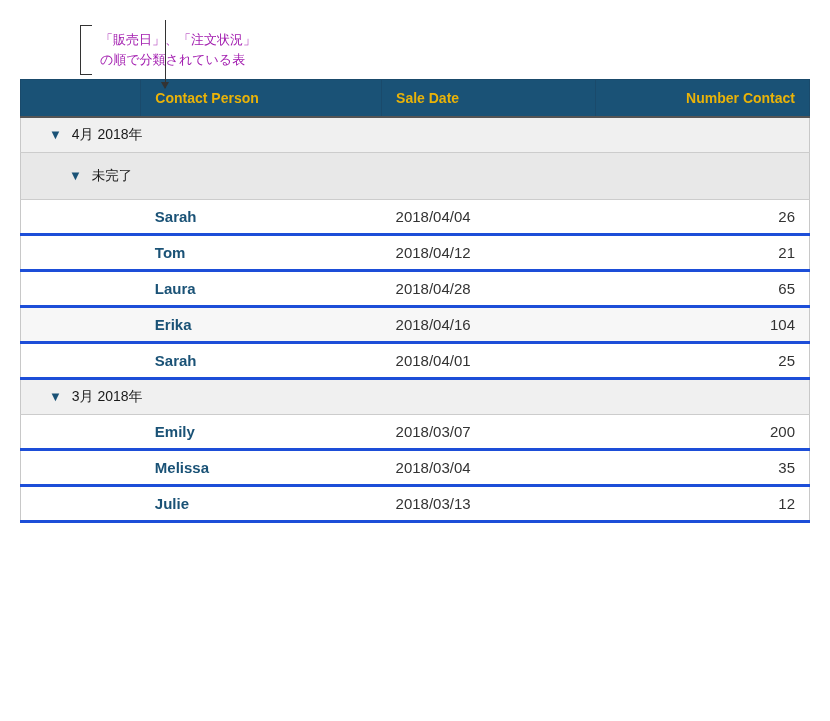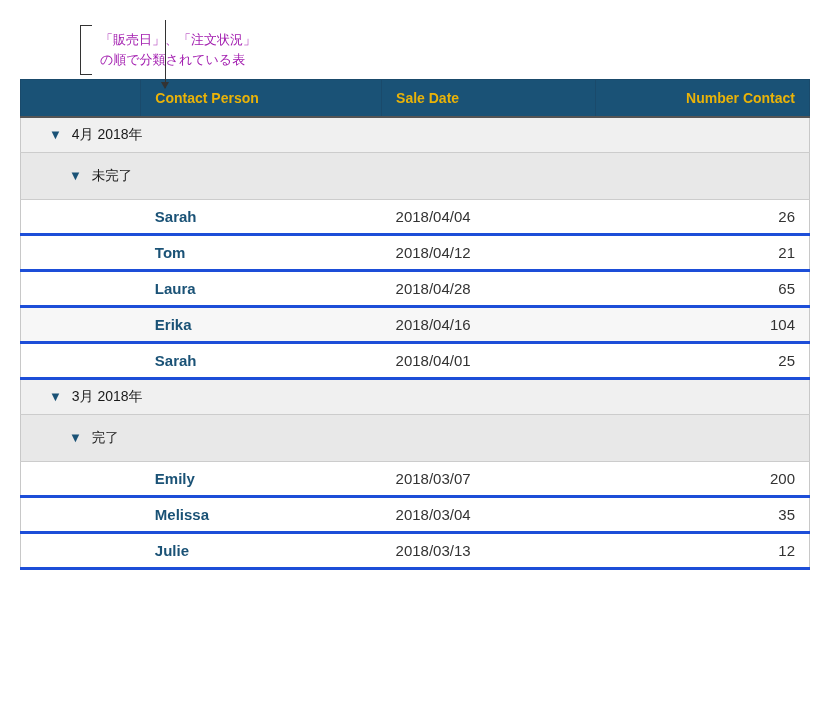--- a/index.html
+++ b/index.html
@@ -222,28 +222,20 @@
         <td class="cell-name">Sarah</td>
         <td class="cell-date">2018/04/01</td>
         <td class="cell-number">25</td>
       </tr>
       <tr class="row-month">
     <td colspan="4" class="status-indent">
       <span class="group-icon">▼</span>
       <span class="month-label">3月 2018年</span>
     </td>
   </tr>
-      <tr class="row-status">
-      <td colspan="4" class="status-indent">
-        <span style="padding-left:20px;">
-          <span class="group-icon">▼</span>
-          <span>完了</span>
-        </span>
-      </td>
-    </tr>
       <tr class="row-data">
         <td class="cell-indent"></td>
         <td class="cell-name">Emily</td>
         <td class="cell-date">2018/03/07</td>
         <td class="cell-number">200</td>
       </tr>
       <tr class="row-data">
         <td class="cell-indent"></td>
         <td class="cell-name">Melissa</td>
         <td class="cell-date">2018/03/04</td>

